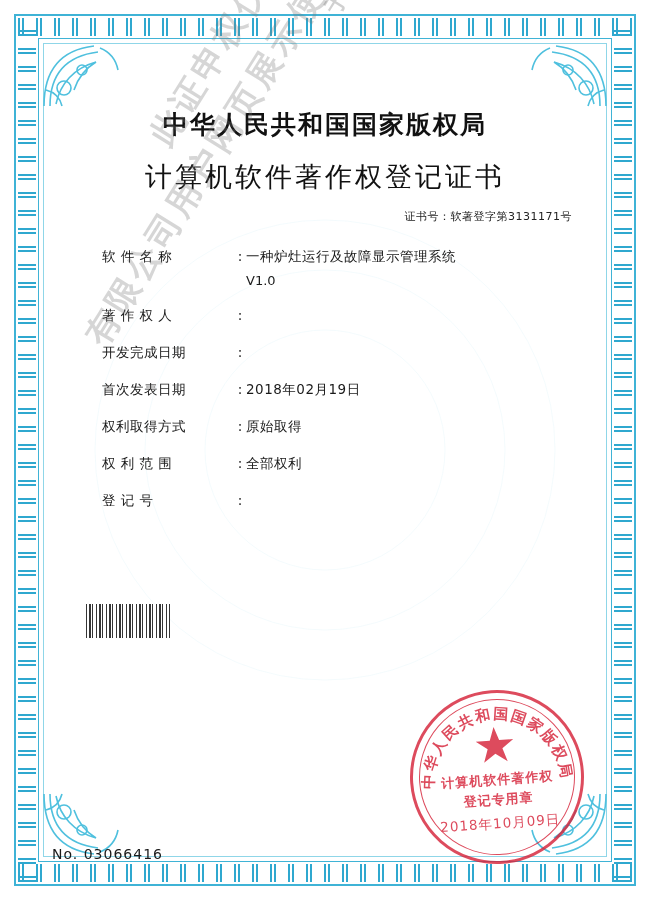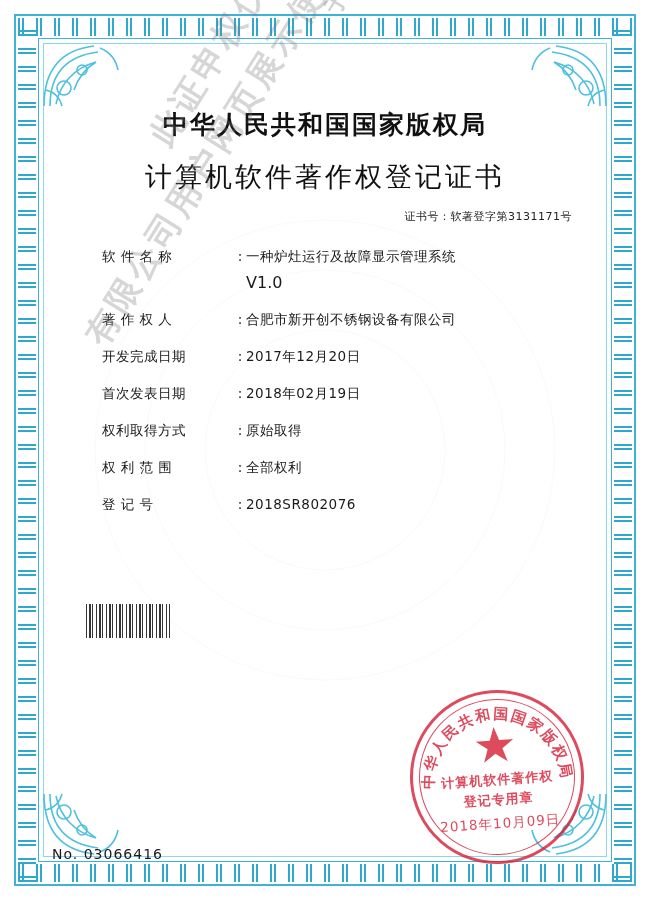--- a/index.html
+++ b/index.html
@@ -156,21 +156,21 @@
   }
   .field-value {
     flex: 1;
     letter-spacing: 0.5px;
   }
   .field-sub {
     padding-left: 144px;
     margin-top: -12px;
     margin-bottom: 19px;
     font-family: "DejaVu Sans", sans-serif;
-    font-size: 16px;
+    font-size: 13px;
     color: #1a1a1a;
   }
 
   .paragraph {
     margin-top: 28px;
     padding-left: 42px;
     padding-right: 34px;
     font-family: "DejaVu Sans", sans-serif;
     font-size: 13.5px;
     line-height: 2.0;
@@ -389,27 +389,25 @@
       <div class="field-row">
         <div class="field-label">软 件 名 称</div>
         <div class="field-colon">:</div>
         <div class="field-value">一种炉灶运行及故障显示管理系统</div>
       </div>
       <div class="field-sub">V1.0</div>
 
       <div class="field-row">
         <div class="field-label">著 作 权 人</div>
         <div class="field-colon">:</div>
-        <div class="field-value">合肥市新开创不锈钢设备有限公司</div>
       </div>
 
       <div class="field-row">
         <div class="field-label">开发完成日期</div>
         <div class="field-colon">:</div>
-        <div class="field-value">2017年12月20日</div>
       </div>
 
       <div class="field-row">
         <div class="field-label">首次发表日期</div>
         <div class="field-colon">:</div>
         <div class="field-value">2018年02月19日</div>
       </div>
 
       <div class="field-row">
         <div class="field-label">权利取得方式</div>
@@ -419,21 +417,20 @@
 
       <div class="field-row">
         <div class="field-label">权 利 范 围</div>
         <div class="field-colon">:</div>
         <div class="field-value">全部权利</div>
       </div>
 
       <div class="field-row">
         <div class="field-label">登 记 号</div>
         <div class="field-colon">:</div>
-        <div class="field-value">2018SR802076</div>
       </div>
 
     </div>
 
 
   </div>
 
   <div class="barcode"></div>
 
   <div class="serial">

